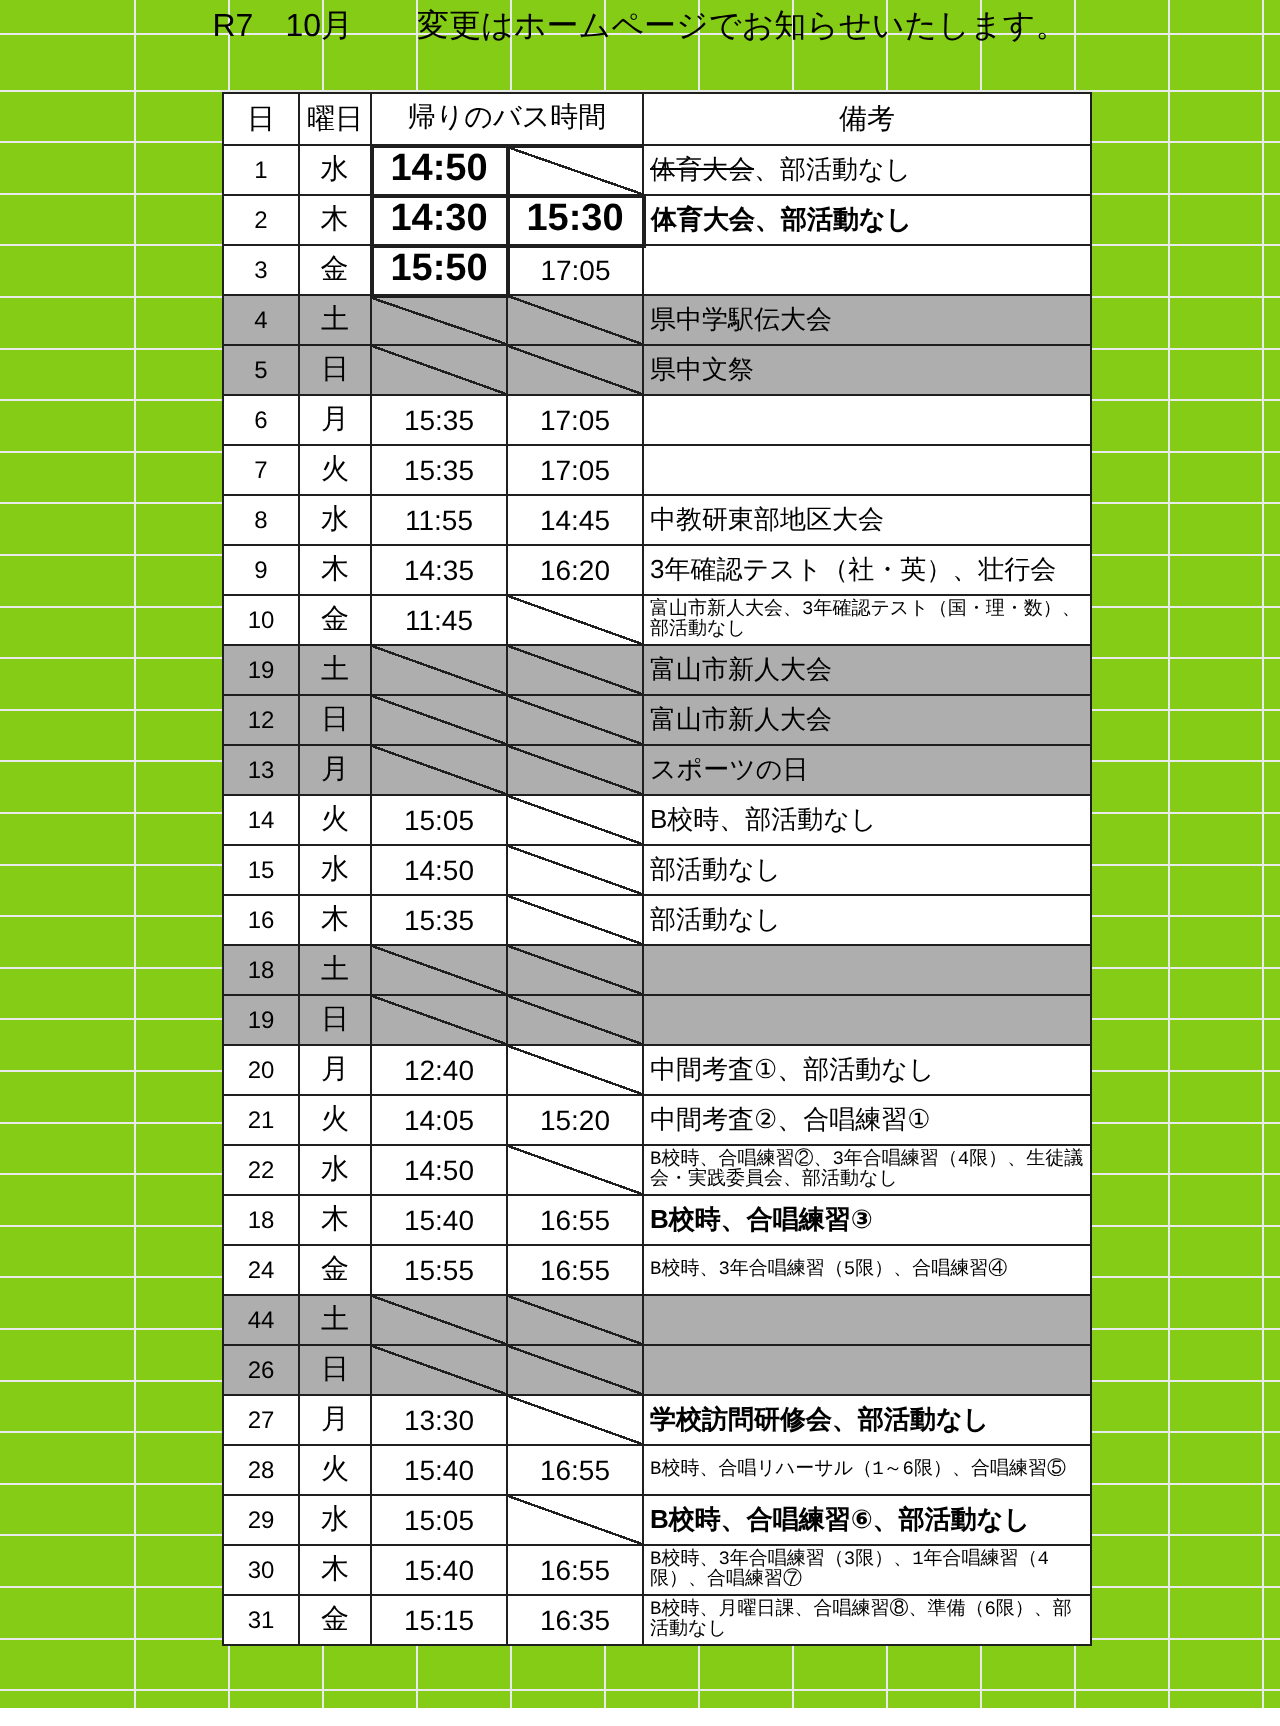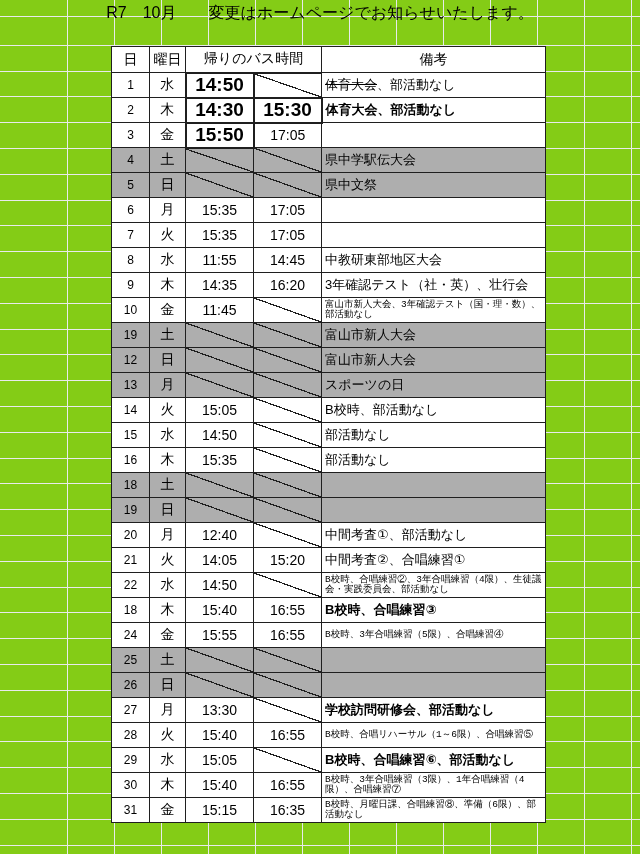--- a/index.html
+++ b/index.html
@@ -236,21 +236,21 @@
     <td class="c-remark bold">B校時、合唱練習③</td>
   </tr>
         <tr>
     <td class="c-day">24</td>
     <td class="c-wd">金</td>
     <td class="c-time">15:55</td>
     <td class="c-time">16:55</td>
     <td class="c-remark small">B校時、3年合唱練習（5限）、合唱練習④</td>
   </tr>
         <tr class="gray">
-    <td class="c-day">25</td>
+    <td class="c-day">44</td>
     <td class="c-wd">土</td>
     <td class="c-time diag"></td>
     <td class="c-time diag"></td>
     <td class="c-remark"></td>
   </tr>
         <tr class="gray">
     <td class="c-day">26</td>
     <td class="c-wd">日</td>
     <td class="c-time diag"></td>
     <td class="c-time diag"></td>

